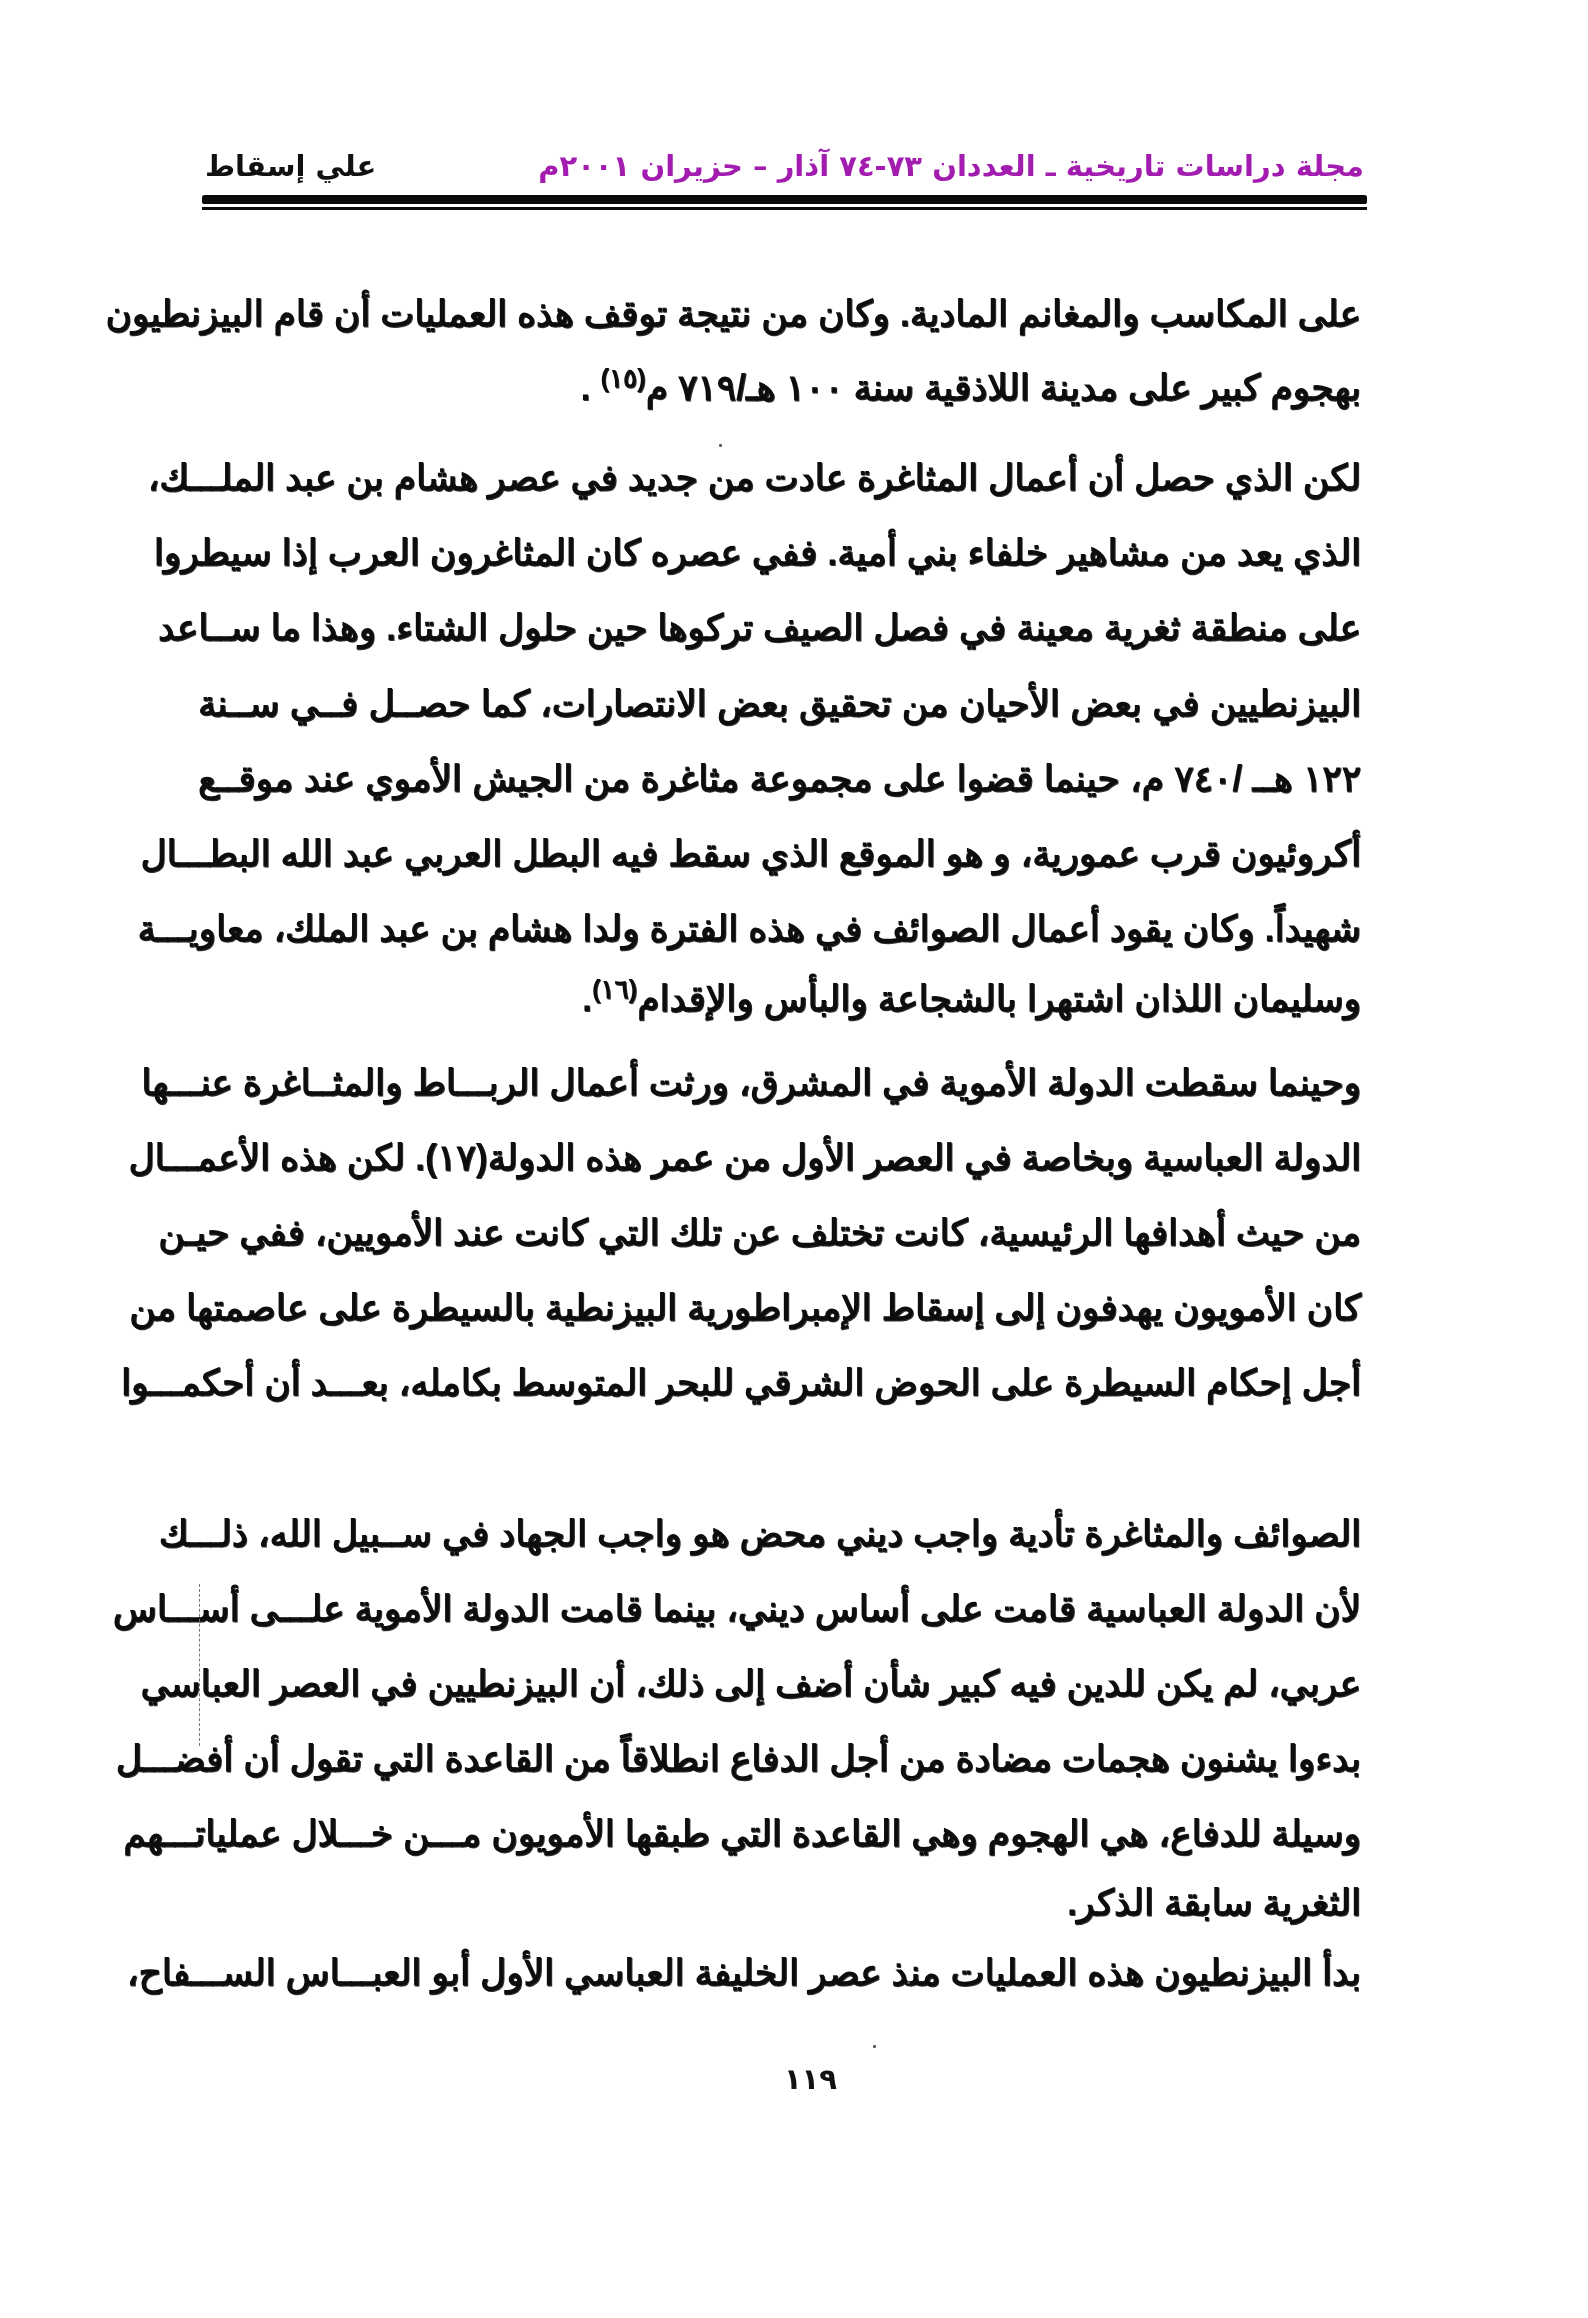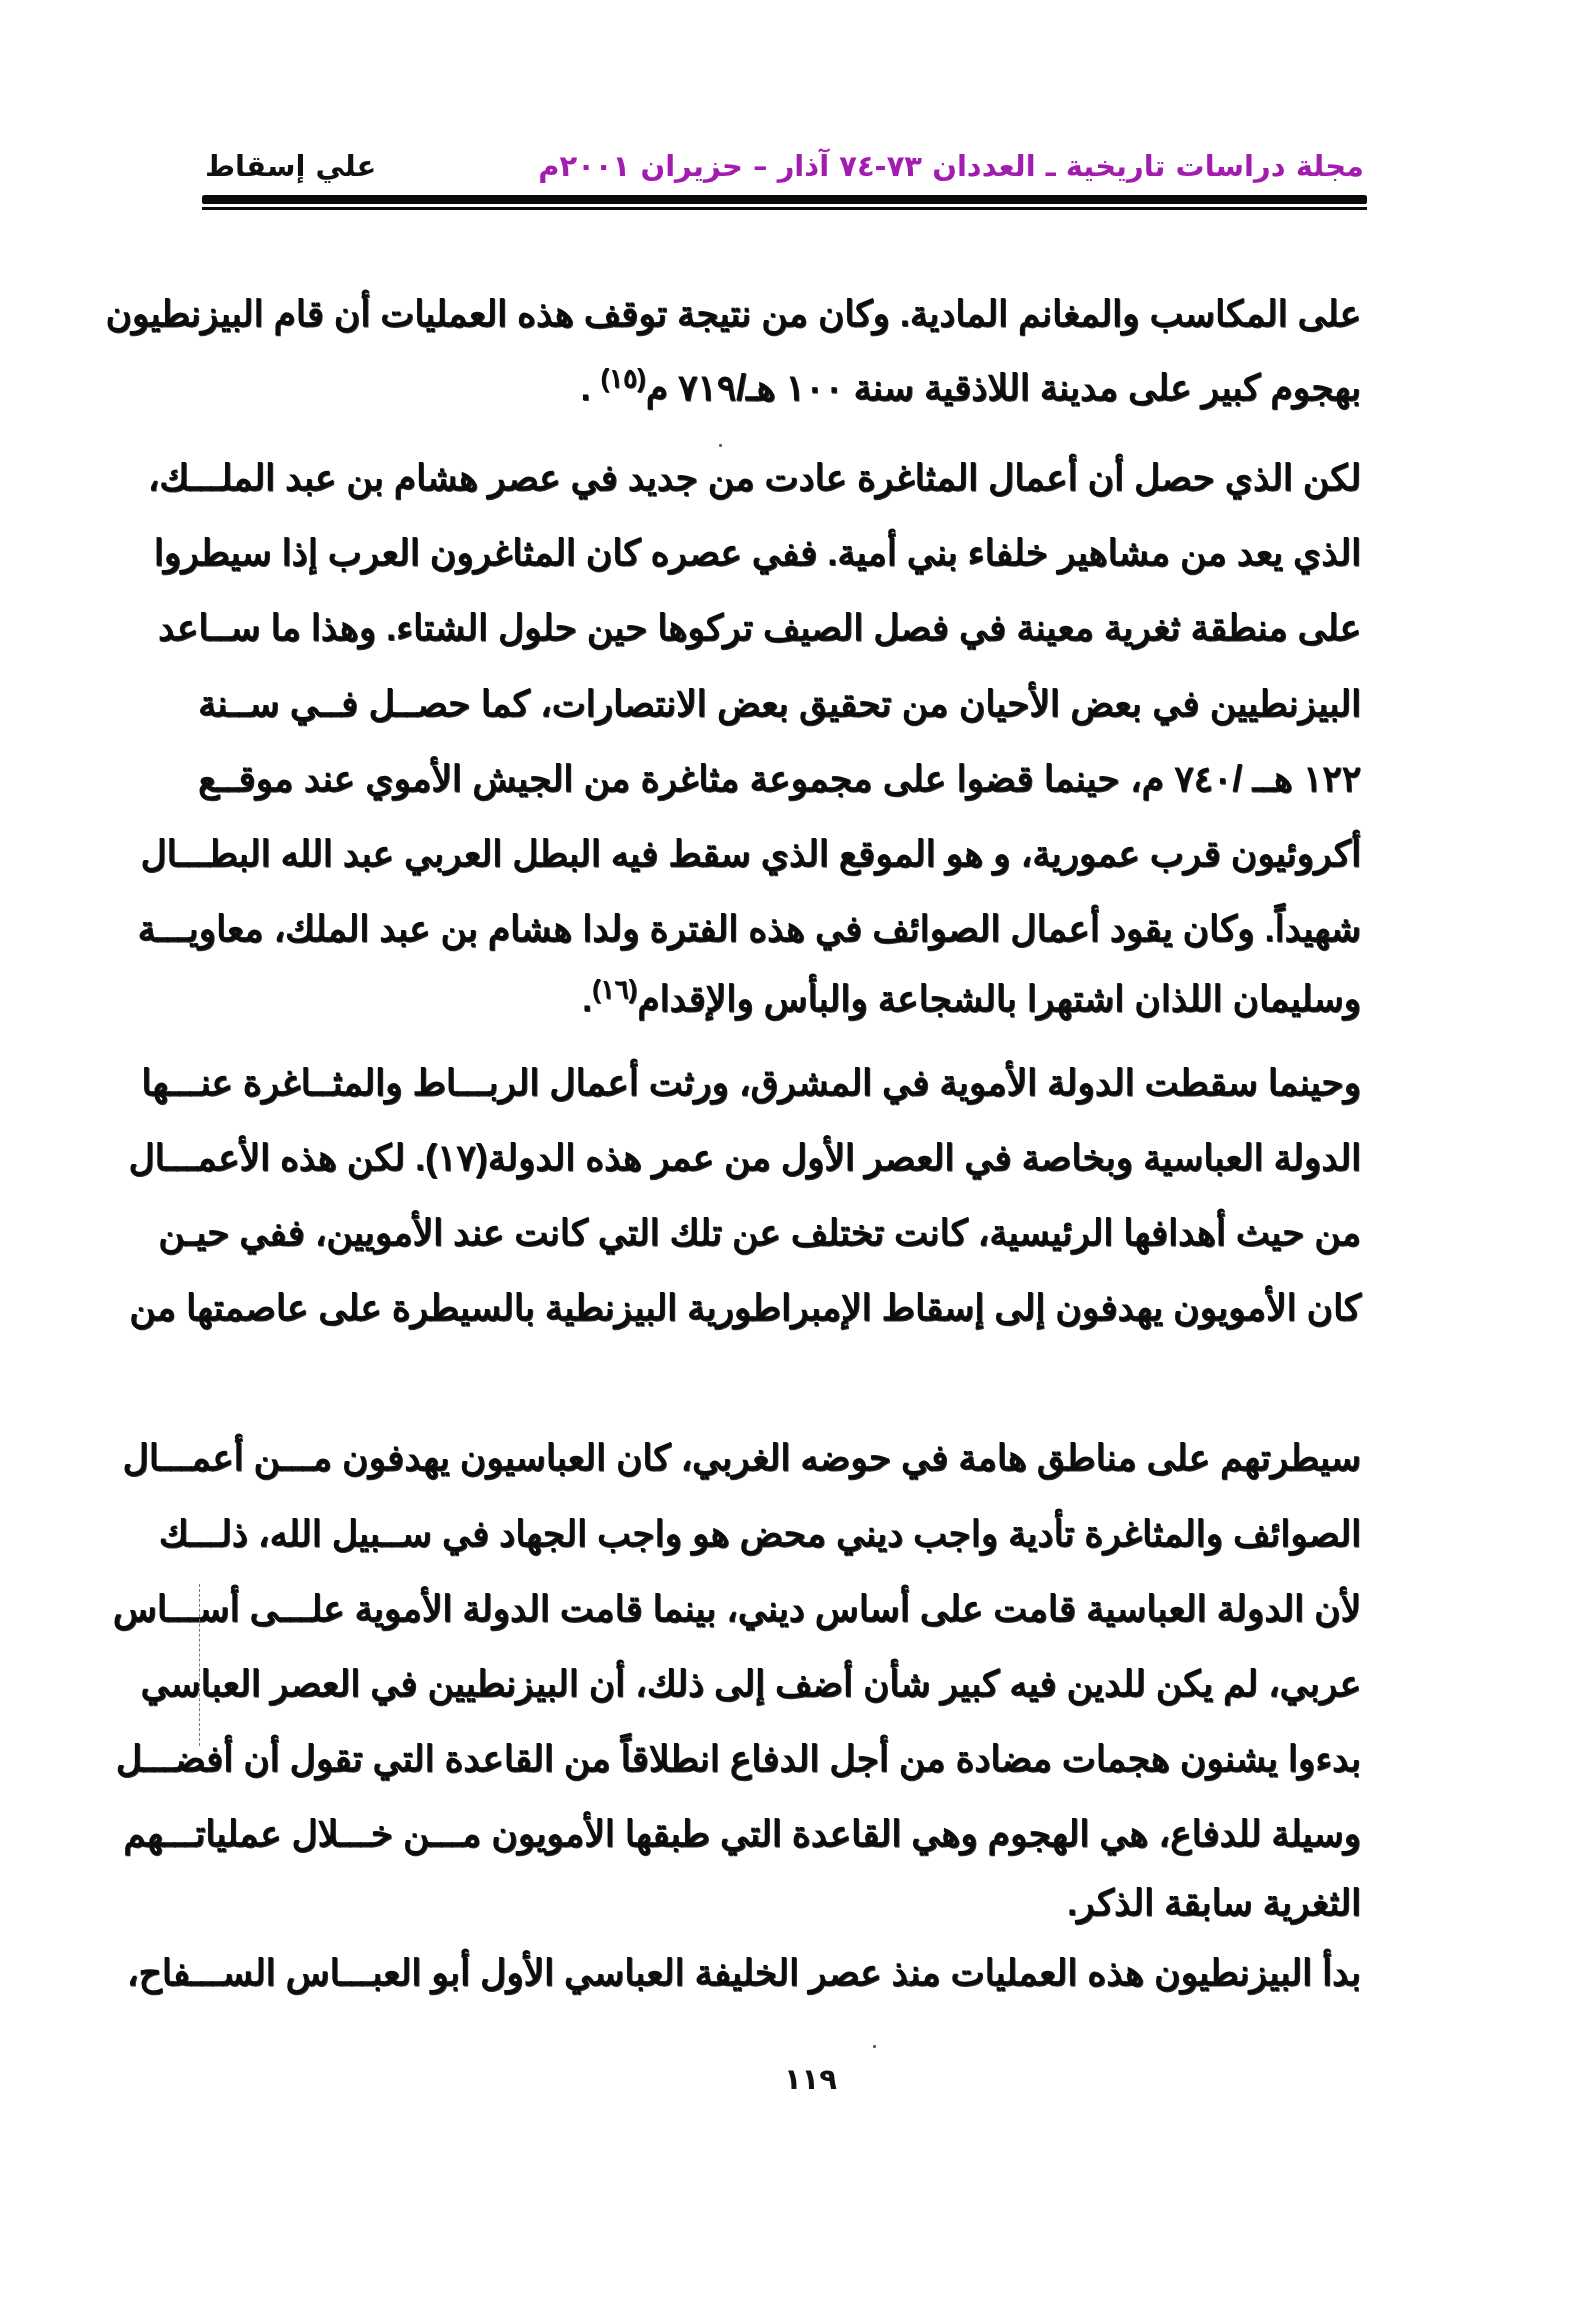--- a/index.html
+++ b/index.html
@@ -55,21 +55,21 @@
   <div class="line" style="top:670px">البيزنطيين في بعض الأحيان من تحقيق بعض الانتصارات، كما حصــل فــي ســنة</div>
   <div class="line" style="top:745px">١٢٢ هــ /٧٤٠ م، حينما قضوا على مجموعة مثاغرة من الجيش الأموي عند موقــع</div>
   <div class="line" style="top:820px">أكروئيون قرب عمورية، و هو الموقع الذي سقط فيه البطل العربي عبد الله البطـــال</div>
   <div class="line" style="top:895px">شهيداً. وكان يقود أعمال الصوائف في هذه الفترة ولدا هشام بن عبد الملك، معاويـــة</div>
   <div class="line last" style="top:965px"><span>وسليمان اللذان اشتهرا بالشجاعة والبأس والإقدام</span><sup class="fn">(١٦)</sup><span>.</span></div>
 
   <div class="line" style="top:1049px">وحينما سقطت الدولة الأموية في المشرق، ورثت أعمال الربـــاط والمثــاغرة عنـــها</div>
   <div class="line" style="top:1124px">الدولة العباسية وبخاصة في العصر الأول من عمر هذه الدولة(١٧). لكن هذه الأعمـــال</div>
   <div class="line" style="top:1199px">من حيث أهدافها الرئيسية، كانت تختلف عن تلك التي كانت عند الأمويين، ففي حيـن</div>
   <div class="line" style="top:1274px">كان الأمويون يهدفون إلى إسقاط الإمبراطورية البيزنطية بالسيطرة على عاصمتها من</div>
-  <div class="line" style="top:1424px">سيطرتهم على مناطق هامة في حوضه الغربي، كان العباسيون يهدفون مـــن أعمـــال</div>
+  <div class="line" style="top:1349px">أجل إحكام السيطرة على الحوض الشرقي للبحر المتوسط بكامله، بعـــد أن أحكمـــوا</div>
   <div class="line" style="top:1500px">الصوائف والمثاغرة تأدية واجب ديني محض هو واجب الجهاد في ســبيل الله، ذلـــك</div>
   <div class="line" style="top:1575px">لأن الدولة العباسية قامت على أساس ديني، بينما قامت الدولة الأموية علـــى أســـاس</div>
   <div class="line" style="top:1650px">عربي، لم يكن للدين فيه كبير شأن أضف إلى ذلك، أن البيزنطيين في العصر العباسي</div>
   <div class="line" style="top:1725px">بدءوا يشنون هجمات مضادة من أجل الدفاع انطلاقاً من القاعدة التي تقول أن أفضـــل</div>
   <div class="line" style="top:1800px">وسيلة للدفاع، هي الهجوم وهي القاعدة التي طبقها الأمويون مـــن خـــلال عملياتـــهم</div>
   <div class="line last" style="top:1869px">الثغرية سابقة الذكر.</div>
 
   <div class="line" style="top:1939px">بدأ البيزنطيون هذه العمليات منذ عصر الخليفة العباسي الأول أبو العبـــاس الســـفاح،</div>
 
   <div class="page-number">١١٩</div>

